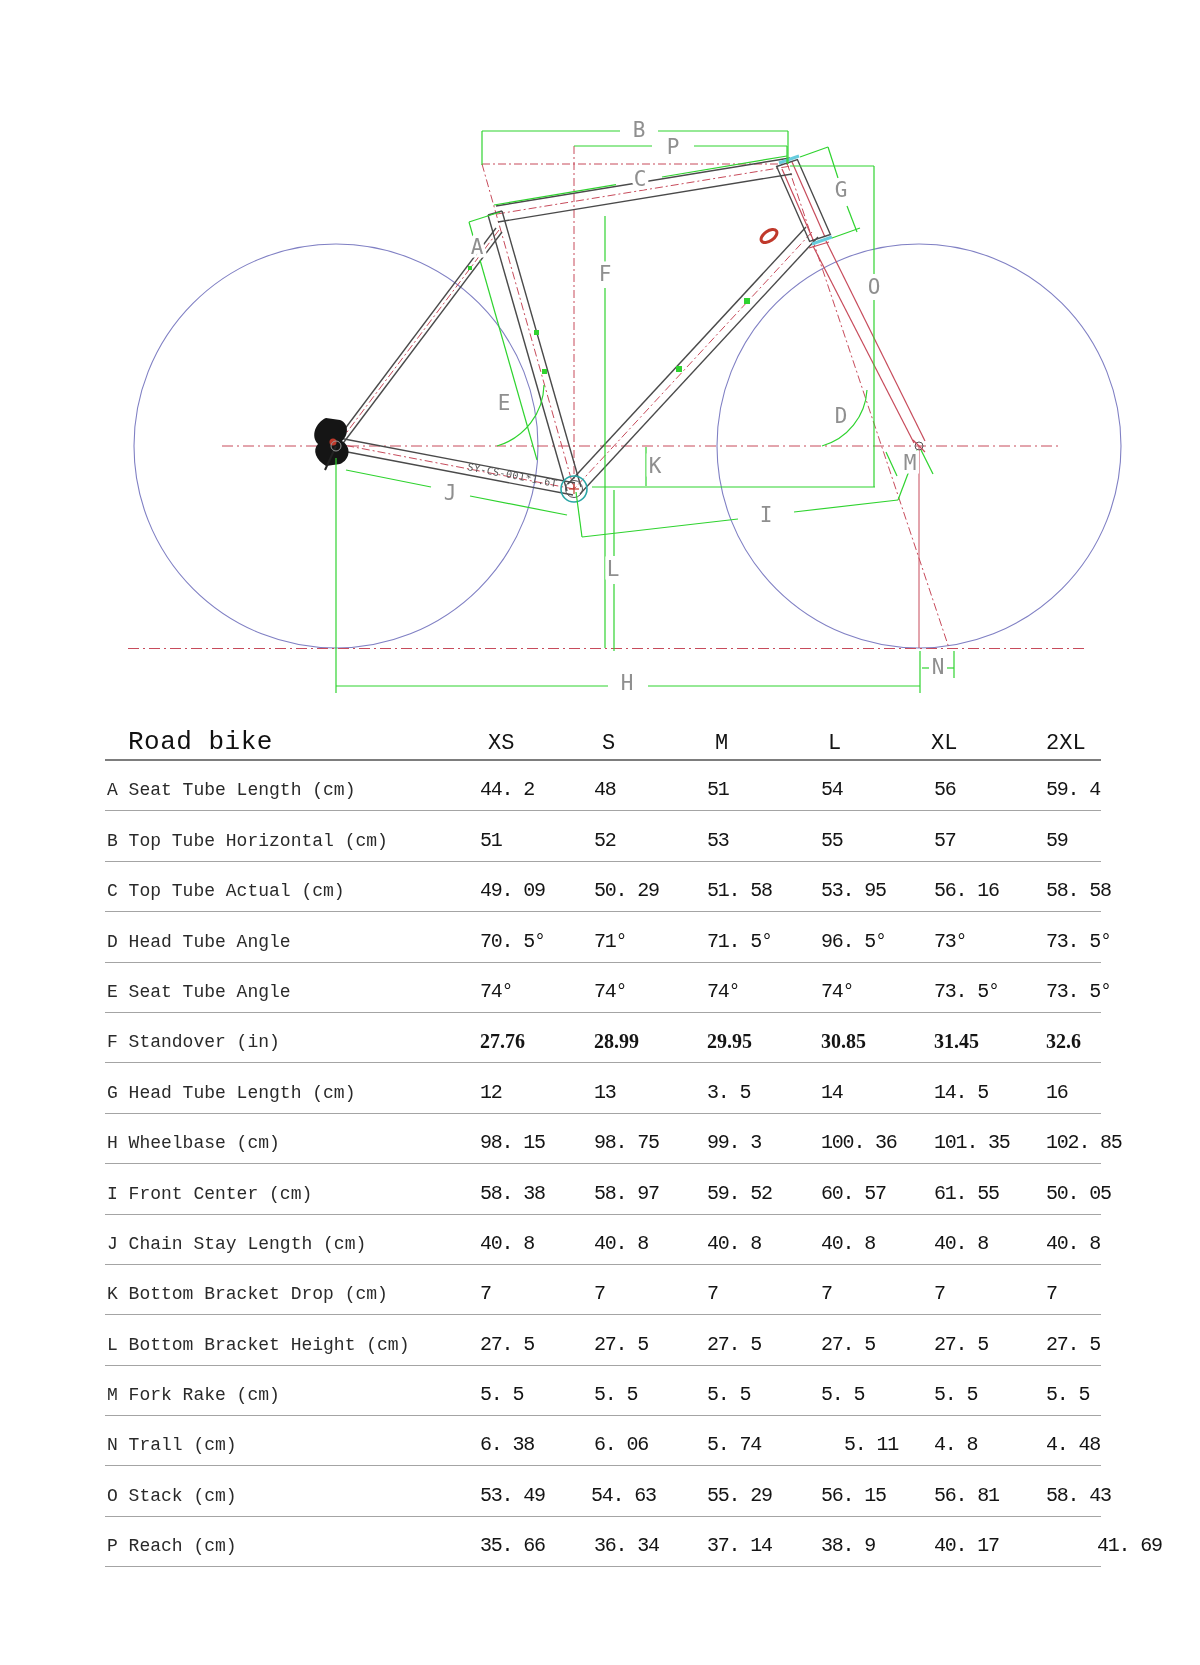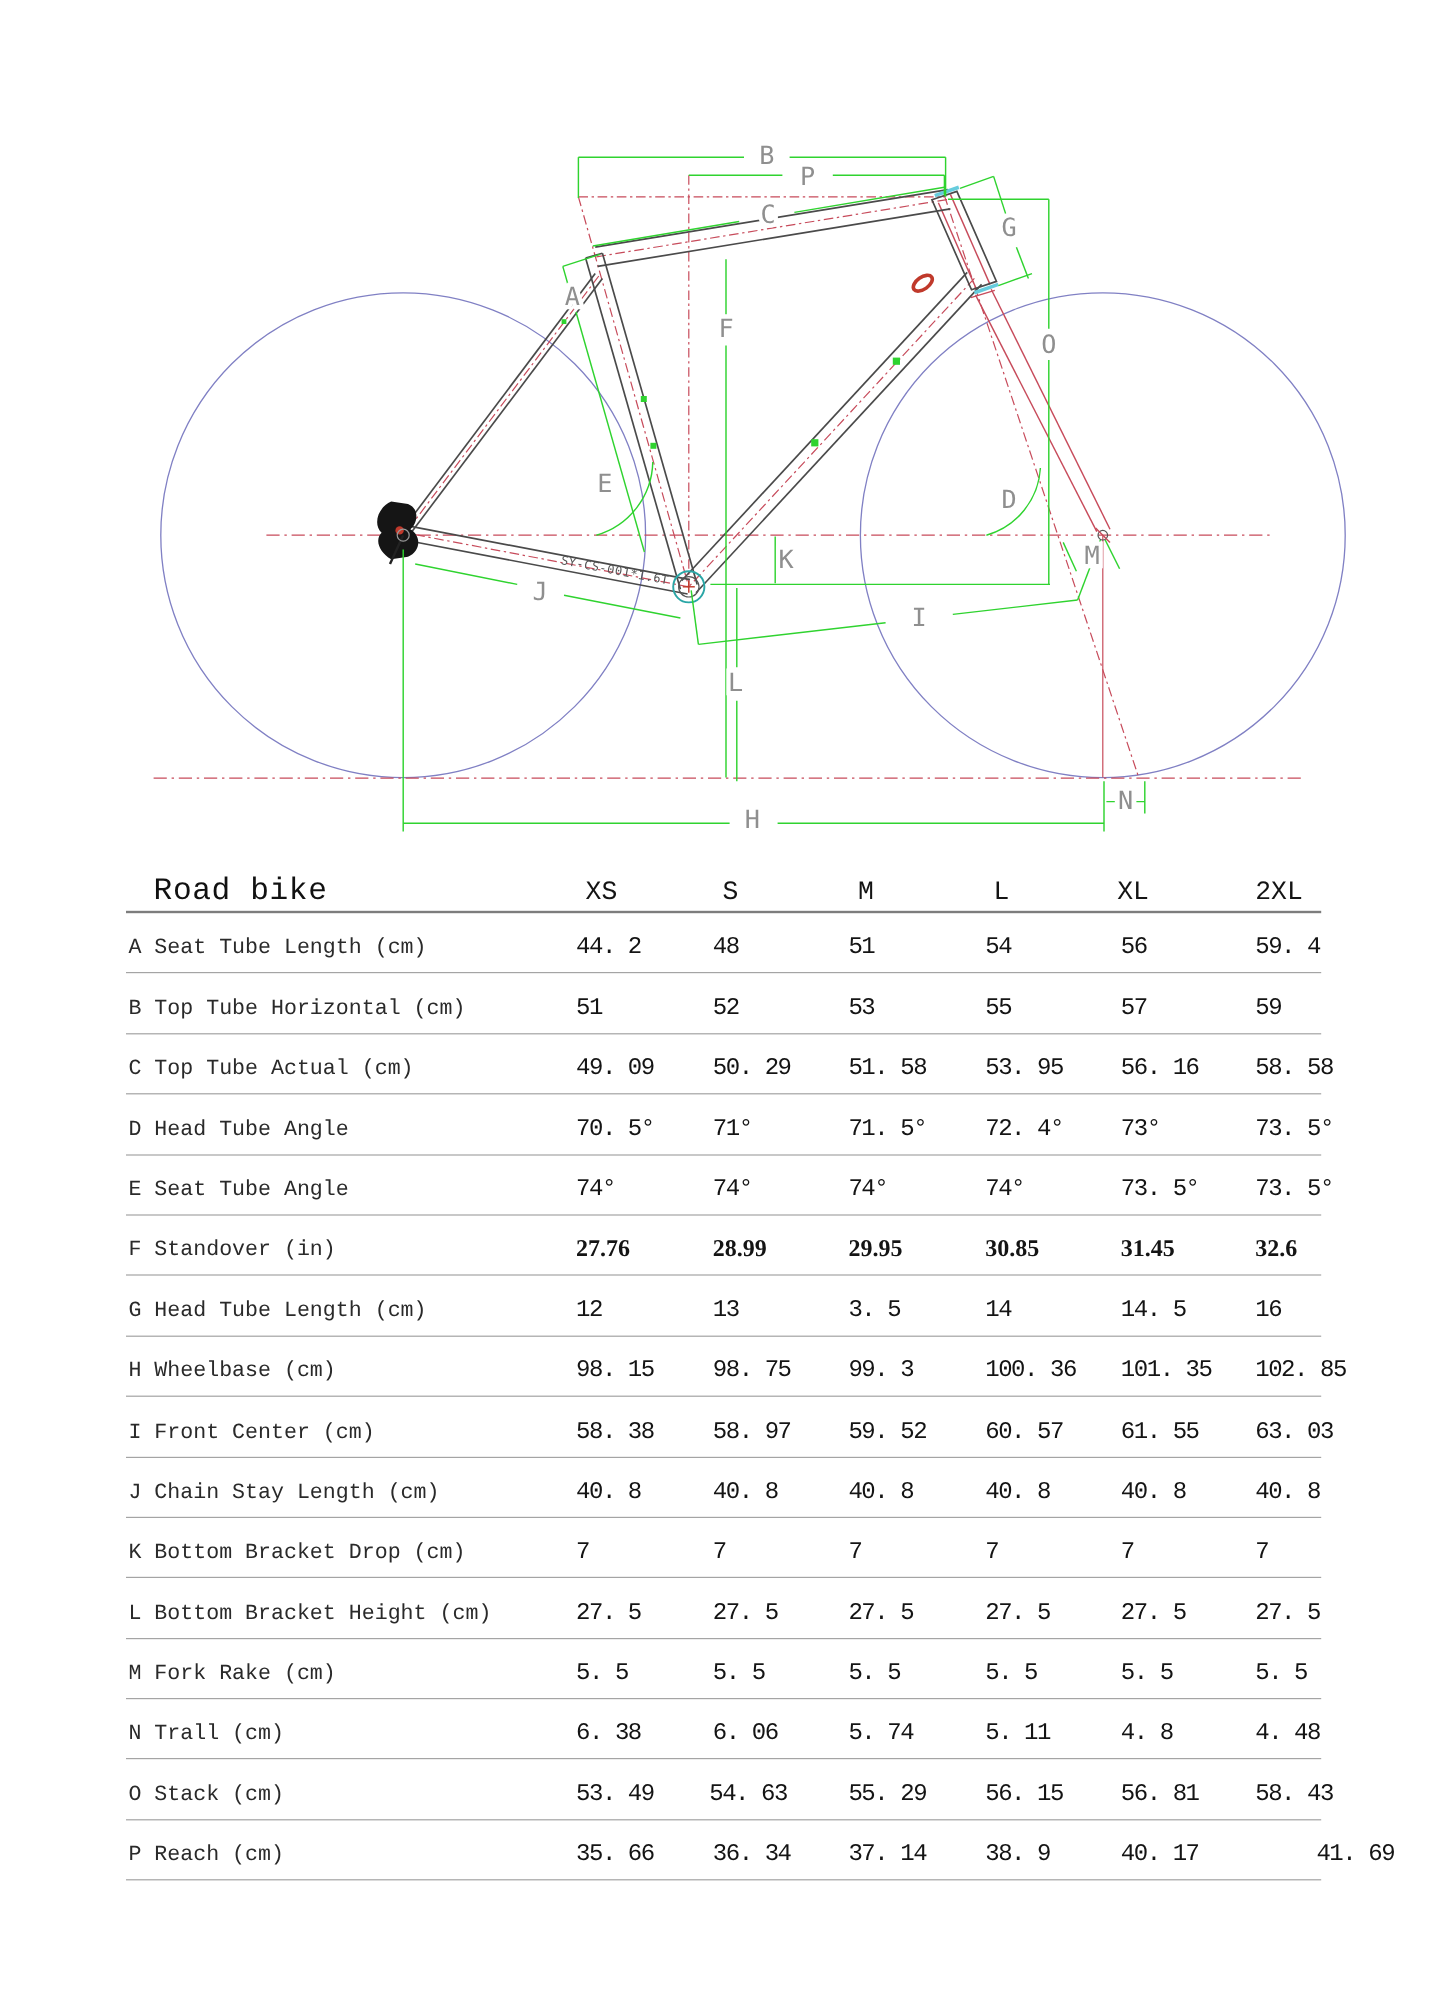--- a/index.html
+++ b/index.html
@@ -221,21 +221,21 @@
         <div class="t-val" style="left: 602px;">51. 58</div>
         <div class="t-val" style="left: 716px;">53. 95</div>
         <div class="t-val" style="left: 829px;">56. 16</div>
         <div class="t-val" style="left: 941px;">58. 58</div>
       </div>
       <div class="t-row">
         <div class="t-label">D Head Tube Angle</div>
         <div class="t-val" style="left: 375px;">70. 5°</div>
         <div class="t-val" style="left: 489px;">71°</div>
         <div class="t-val" style="left: 602px;">71. 5°</div>
-        <div class="t-val" style="left: 716px;">72. 4°</div>
+        <div class="t-val" style="left: 716px;">96. 5°</div>
         <div class="t-val" style="left: 829px;">73°</div>
         <div class="t-val" style="left: 941px;">73. 5°</div>
       </div>
       <div class="t-row">
         <div class="t-label">E Seat Tube Angle</div>
         <div class="t-val" style="left: 375px;">74°</div>
         <div class="t-val" style="left: 489px;">74°</div>
         <div class="t-val" style="left: 602px;">74°</div>
         <div class="t-val" style="left: 716px;">74°</div>
         <div class="t-val" style="left: 829px;">73. 5°</div>
@@ -268,21 +268,21 @@
         <div class="t-val" style="left: 829px;">101. 35</div>
         <div class="t-val" style="left: 941px;">102. 85</div>
       </div>
       <div class="t-row">
         <div class="t-label">I Front Center (cm)</div>
         <div class="t-val" style="left: 375px;">58. 38</div>
         <div class="t-val" style="left: 489px;">58. 97</div>
         <div class="t-val" style="left: 602px;">59. 52</div>
         <div class="t-val" style="left: 716px;">60. 57</div>
         <div class="t-val" style="left: 829px;">61. 55</div>
-        <div class="t-val" style="left: 941px;">63. 03</div>
+        <div class="t-val" style="left: 941px;">50. 05</div>
       </div>
       <div class="t-row">
         <div class="t-label">J Chain Stay Length (cm)</div>
         <div class="t-val" style="left: 375px;">40. 8</div>
         <div class="t-val" style="left: 489px;">40. 8</div>
         <div class="t-val" style="left: 602px;">40. 8</div>
         <div class="t-val" style="left: 716px;">40. 8</div>
         <div class="t-val" style="left: 829px;">40. 8</div>
         <div class="t-val" style="left: 941px;">40. 8</div>
       </div>
@@ -311,21 +311,21 @@
         <div class="t-val" style="left: 602px;">5. 5</div>
         <div class="t-val" style="left: 716px;">5. 5</div>
         <div class="t-val" style="left: 829px;">5. 5</div>
         <div class="t-val" style="left: 941px;">5. 5</div>
       </div>
       <div class="t-row">
         <div class="t-label">N Trall (cm)</div>
         <div class="t-val" style="left: 375px;">6. 38</div>
         <div class="t-val" style="left: 489px;">6. 06</div>
         <div class="t-val" style="left: 602px;">5. 74</div>
-        <div class="t-val" style="left: 716px;">5. 11</div>
+        <div class="t-val" style="left: 739px;">5. 11</div>
         <div class="t-val" style="left: 829px;">4. 8</div>
         <div class="t-val" style="left: 941px;">4. 48</div>
       </div>
       <div class="t-row">
         <div class="t-label">O Stack (cm)</div>
         <div class="t-val" style="left: 375px;">53. 49</div>
         <div class="t-val" style="left: 486px;">54. 63</div>
         <div class="t-val" style="left: 602px;">55. 29</div>
         <div class="t-val" style="left: 716px;">56. 15</div>
         <div class="t-val" style="left: 829px;">56. 81</div>

